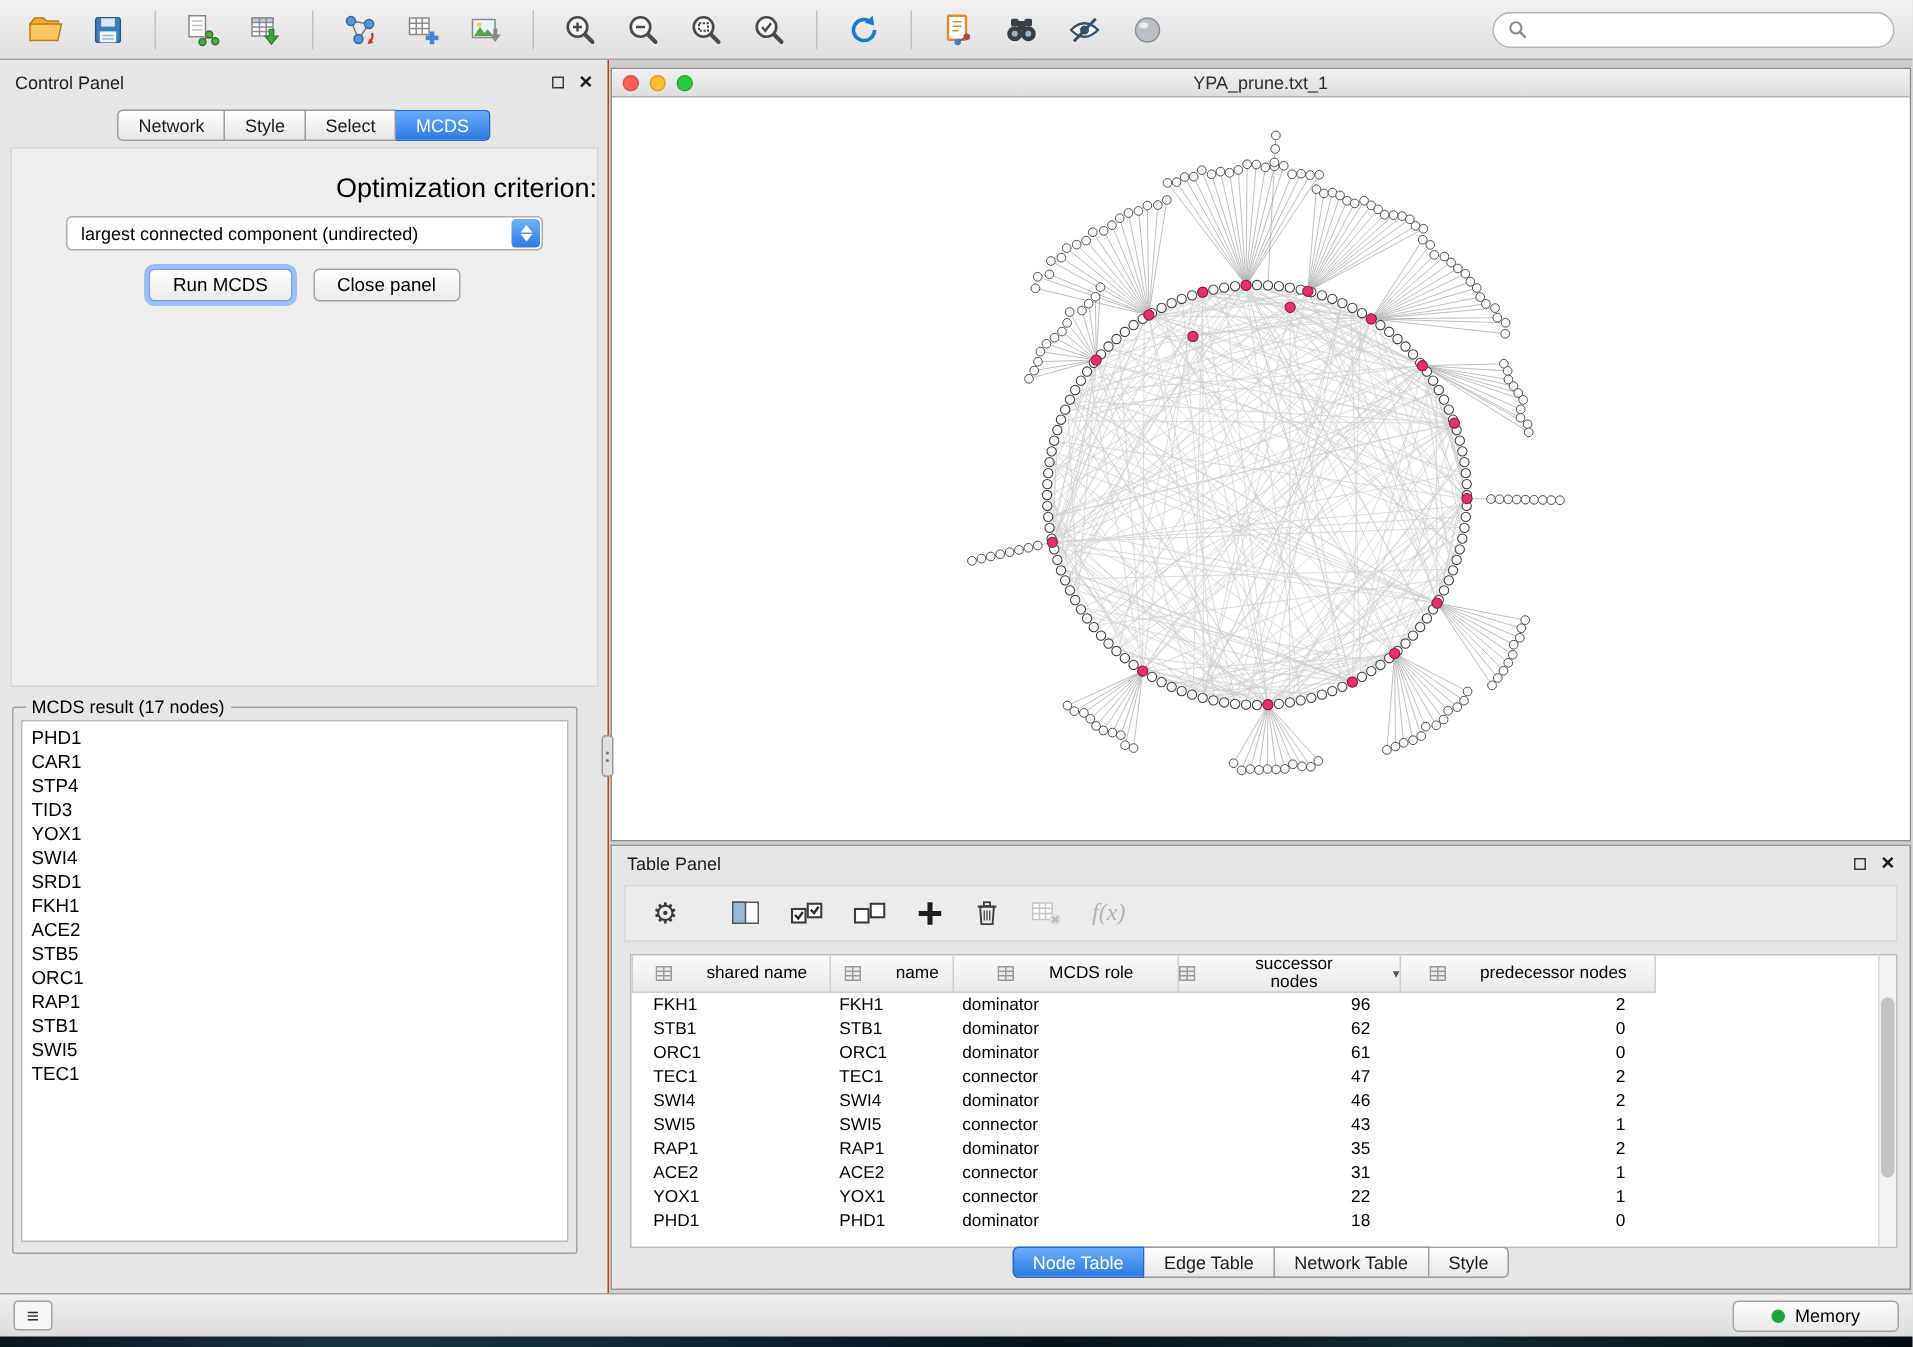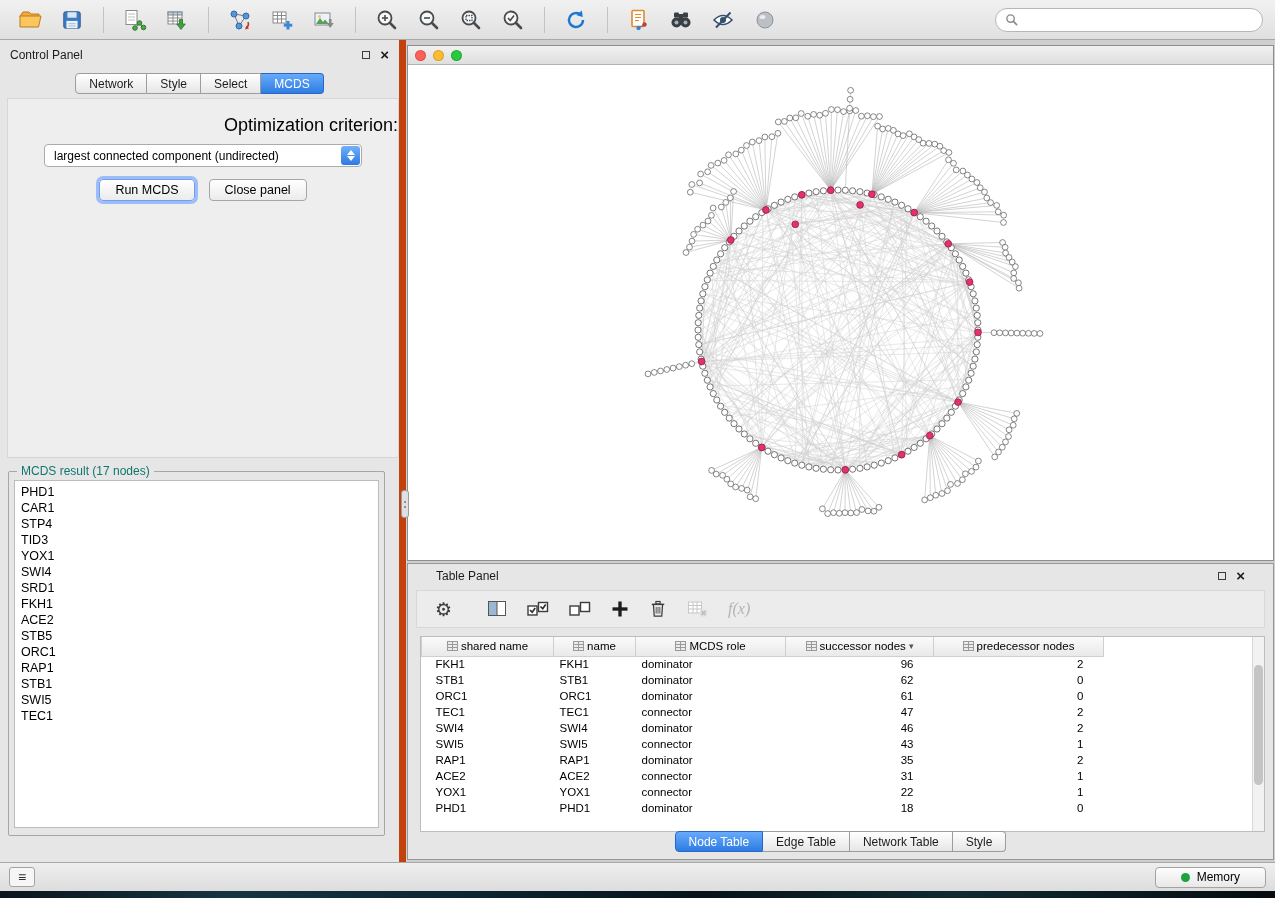--- a/index.html
+++ b/index.html
@@ -7,62 +7,62 @@
   svg{display:block;}
 
   
   .toolbar{position:absolute;left:0;top:0;width:1275px;height:40px;background:linear-gradient(#f1f1f1,#e0e0e0);border-bottom:1px solid #a8a8a8;display:flex;align-items:center;padding:0 12px;gap:6px;}
   .tb-btn{width:36px;height:32px;display:flex;align-items:center;justify-content:center;border-radius:4px;cursor:default;}
   .tb-sep{width:1px;height:26px;background:#c3c3c3;margin:0 7px;}
   .search-box{margin-left:auto;width:268px;height:24px;background:#fff;border:1px solid #b6b6b6;border-radius:12px;display:flex;align-items:center;padding:0 9px;gap:6px;}
   .search-box input{border:none;outline:none;flex:1;font-size:12px;background:transparent;font-family:"Liberation Sans",sans-serif;}
 
   
-  .control-panel{position:absolute;left:0;top:40px;width:406px;height:822px;background:#e6e6e6;border-right:7px solid #c2410c;}
+  .control-panel{position:absolute;left:0;top:40px;width:406px;height:822px;background:#e6e6e6;border-right:1px solid #c2410c;}
   .panel-header{height:30px;display:flex;align-items:center;padding:0 10px;font-size:12px;color:#1c1c1c;}
   .win-btns{margin-left:auto;display:flex;gap:10px;align-items:center;}
   .mini-square{width:8px;height:8px;border:1.5px solid #3c3c3c;display:inline-block;}
   .mini-close{font-size:15px;font-weight:bold;color:#1c1c1c;line-height:10px;}
   .cp-tabs{display:flex;justify-content:center;margin-top:3px;position:relative;z-index:2;}
   .seg{height:21px;padding:0 13px;display:flex;align-items:center;font-size:12px;background:linear-gradient(#ffffff,#e6e6e6);border:1px solid #9d9d9d;border-left:none;color:#1c1c1c;cursor:default;}
   .seg:first-child{border-left:1px solid #9d9d9d;border-radius:4px 0 0 4px;}
   .seg:last-child{border-radius:0 4px 4px 0;}
   .seg.active{background:linear-gradient(#67abfb,#2d7ce2);color:#fff;border-color:#2a66c8;}
   .cp-content{position:absolute;left:7px;top:58px;width:392px;height:360px;background:#eeeeee;border:1px solid #d6d6d6;}
   .opt-label{text-align:right;margin-top:16px;font-size:18px;color:#000000;}
   .dropdown{margin:8px auto 0;width:318px;height:23px;background:#fff;border:1px solid #ababab;border-radius:4px;display:flex;align-items:center;position:relative;padding-left:9px;font-size:12px;color:#000;}
   .dd-stepper{position:absolute;right:1px;top:1px;bottom:1px;width:19px;background:linear-gradient(#71b1fb,#2c79e4);border-radius:3px;display:flex;flex-direction:column;align-items:center;justify-content:center;gap:1px;}
   .dd-up{width:0;height:0;border-left:4px solid transparent;border-right:4px solid transparent;border-bottom:5px solid #fff;}
   .dd-down{width:0;height:0;border-left:4px solid transparent;border-right:4px solid transparent;border-top:5px solid #fff;}
   .btn-row{display:flex;justify-content:center;gap:14px;margin-top:12px;}
   .mac-btn{height:22px;padding:0 15px;font-size:12.5px;background:linear-gradient(#ffffff,#ebebeb);border:1px solid #a6a6a6;border-radius:4px;color:#000;cursor:default;display:flex;align-items:center;}
   .mac-btn.focused{box-shadow:0 0 0 3px rgba(90,150,255,.55);border-color:#6f9ef2;}
   .cp-fieldset{position:absolute;left:8px;top:424px;width:377px;height:372px;border:1px solid #a6a6a6;border-radius:2px;}
-  .cp-fieldset legend{font-size:12px;padding:0 4px;margin-left:8px;color:#0f766e;}
+  .cp-fieldset legend{font-size:12px;padding:0 4px;margin-left:8px;color:#000000;}
   .result-list{position:absolute;left:5px;right:5px;top:2px;bottom:7px;background:#fff;border:1px solid #bcbcbc;overflow:hidden;padding:3px 6px;font-size:12.5px;line-height:16px;color:#000;}
 
   
   .right-region{position:absolute;left:406px;top:40px;width:869px;height:822px;background:#cfcfcf;}
   .network-window{position:absolute;left:1px;top:5px;width:867px;height:516px;border:1px solid #8d8d8d;background:#fff;}
   .net-titlebar{height:19px;background:linear-gradient(#f1f1f1,#dedede);border-bottom:1px solid #b3b3b3;display:flex;align-items:center;padding:0 7px;position:relative;}
   .traffic{display:flex;gap:7px;position:relative;z-index:2;}
   .light{width:11px;height:11px;border-radius:50%;border:1px solid rgba(0,0,0,.15);}
   .net-title{position:absolute;left:0;right:0;text-align:center;font-size:12px;color:#2e2e2e;pointer-events:none;}
   .net-canvas{width:865px;height:495px;background:#fff;}
 
   
   .table-panel{position:absolute;left:1px;top:523px;width:867px;height:297px;background:#e6e6e6;border:1px solid #979797;}
-  .tp-header{height:24px;display:flex;align-items:center;padding:0 28px;font-size:12px;color:#1c1c1c;}
+  .tp-header{height:24px;display:flex;align-items:center;padding:0 10px;font-size:12px;color:#1c1c1c;}
   .tp-toolbar{position:absolute;left:8px;right:8px;top:26px;height:38px;background:#ececec;border:1px solid #d8d8d8;display:flex;align-items:center;padding:0 18px;gap:18px;}
   .tp-gear{font-size:19px;color:#3a3a3a;margin-right:16px;line-height:1;}
   .fx{font-family:"Liberation Serif",serif;font-style:italic;font-size:16px;color:#b3b3b3;}
   .tp-table-wrap{position:absolute;left:12px;top:72px;width:845px;height:196px;background:#fff;border:1px solid #bdbdbd;overflow:hidden;}
   table.node-table{border-collapse:collapse;table-layout:fixed;width:682px;font-size:11.5px;color:#000;}
   .node-table thead th{background:linear-gradient(#fafafa,#e9e9e9);border:1px solid #cfcfcf;border-top:none;height:19px;font-weight:normal;padding:0;}
-  .th-inner{display:flex;align-items:center;justify-content:center;gap:3px;}
+  .th-inner{display:flex;align-items:center;justify-content:center;gap:23px;}
   .sort-chev{font-size:9px;color:#555;}
   .node-table tbody td{height:16px;padding:0 6px;white-space:nowrap;overflow:hidden;}
   .node-table tbody td:first-child{padding-left:14px;}
   .node-table td.num{text-align:right;padding-right:20px;}
   .vscroll{position:absolute;right:0;top:0;bottom:0;width:12px;background:#f2f2f2;border-left:1px solid #d8d8d8;}
   .vthumb{position:absolute;left:1px;right:1px;top:28px;height:120px;background:#c4c4c4;border-radius:5px;}
   .tp-tabs{position:absolute;left:0;right:0;bottom:7px;display:flex;justify-content:center;}
 
   
   .status-bar{position:absolute;left:0;top:862px;width:1275px;height:29px;background:linear-gradient(#efefef,#ddd);border-top:1px solid #a8a8a8;display:flex;align-items:center;padding:0 9px;}
@@ -319,20 +319,21 @@
 
 <div class="splitter-grip">
   <span class="grip-dot"></span>
     <span class="grip-dot"></span>
 </div>
 
 <div class="right-region">
 
   <div class="network-window">
     <div class="net-titlebar">
+      <span class="net-title">YPA_prune.txt_1</span>
       <span class="traffic">
         <span class="light" style="background:#ff5f57"></span>
         <span class="light" style="background:#febc2e"></span>
         <span class="light" style="background:#28c840"></span>
       </span>
     </div>
     <svg id="net-svg" class="net-canvas" viewBox="0 0 865 495">
         <g stroke="#b0b0b0" stroke-width="0.5" opacity="0.6">
           <line x1="322.8" y1="175.0" x2="479.5" y2="136.2"></line>
           <line x1="322.8" y1="175.0" x2="408.4" y2="128.7"></line>

